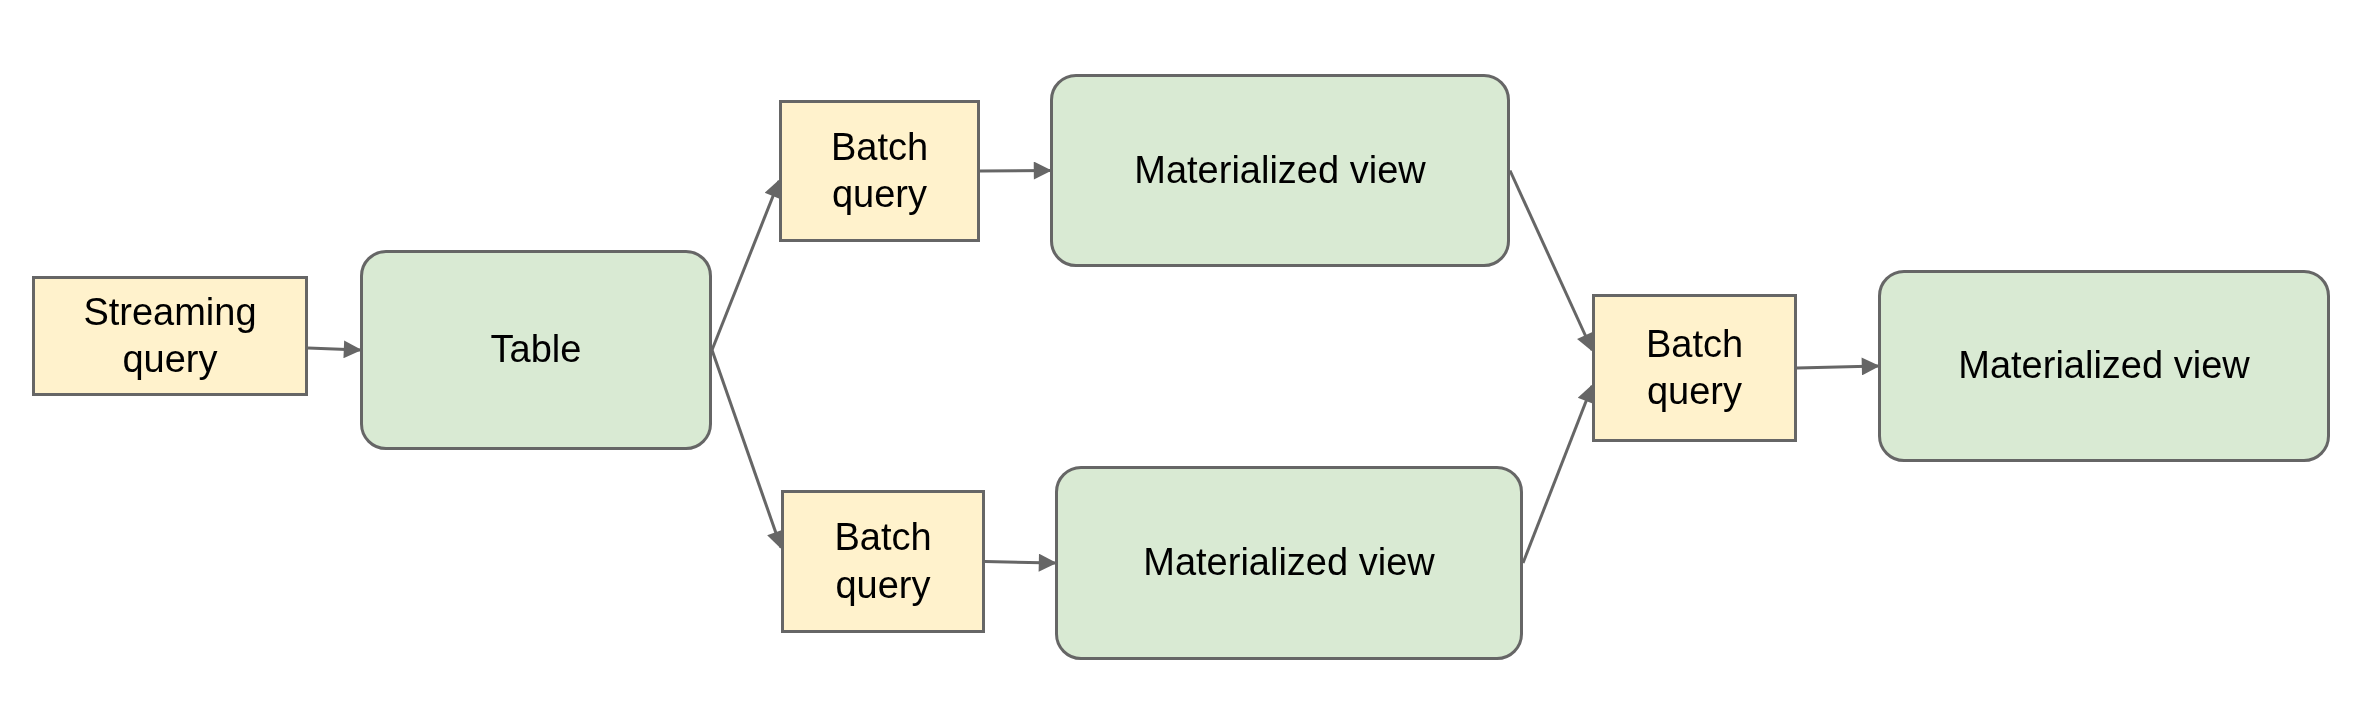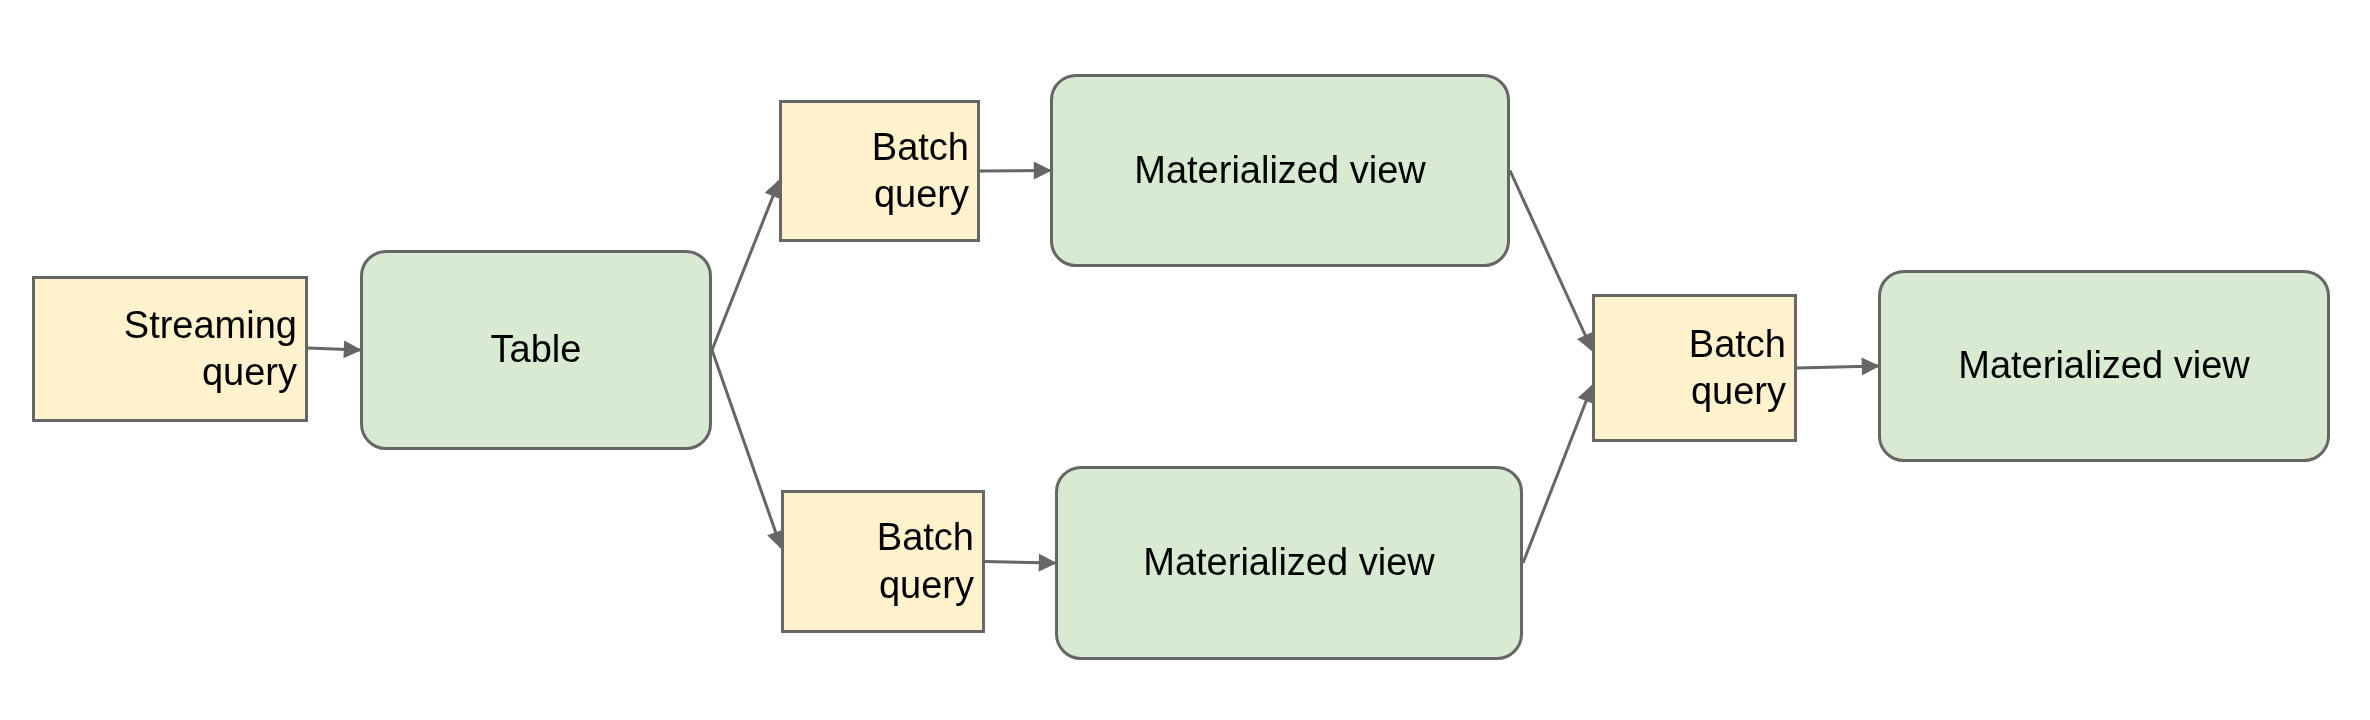--- a/index.html
+++ b/index.html
@@ -26,21 +26,20 @@
     align-items: center;
     justify-content: center;
     text-align: center;
     color: #000000;
     font-size: 38px;
     line-height: 1.25;
     padding: 4px 8px;
   }
   .node.query {
     border-radius: 0;
-    text-align: right;
   }
   .node.data {
     border-radius: 26px;
     text-align: right;
   }
 </style>
 </head>
 <body>
 
 <div id="canvas" style="width: 2370px; height: 720px; background: rgb(255, 255, 255);">
@@ -52,21 +51,21 @@
       </defs>
       <line x1="308" y1="348" x2="360" y2="350" stroke="#666666" stroke-width="3" marker-end="url(#arrowhead)"></line>
       <line x1="712" y1="350" x2="779" y2="181" stroke="#666666" stroke-width="3" marker-end="url(#arrowhead)"></line>
       <line x1="712" y1="350" x2="781" y2="547.5" stroke="#666666" stroke-width="3" marker-end="url(#arrowhead)"></line>
       <line x1="980" y1="171" x2="1050" y2="170.5" stroke="#666666" stroke-width="3" marker-end="url(#arrowhead)"></line>
       <line x1="985" y1="561.5" x2="1055" y2="563" stroke="#666666" stroke-width="3" marker-end="url(#arrowhead)"></line>
       <line x1="1510" y1="170.5" x2="1592" y2="350" stroke="#666666" stroke-width="3" marker-end="url(#arrowhead)"></line>
       <line x1="1523" y1="563" x2="1592" y2="386" stroke="#666666" stroke-width="3" marker-end="url(#arrowhead)"></line>
       <line x1="1797" y1="368" x2="1878" y2="366" stroke="#666666" stroke-width="3" marker-end="url(#arrowhead)"></line>
     </svg>
-    <div class="node query" style="left: 32px; top: 276px; width: 276px; height: 146px; background: rgb(255, 242, 204); border: 3px solid rgb(102, 102, 102);">
+    <div class="node query" style="left: 32px; top: 276px; width: 276px; height: 120px; background: rgb(255, 242, 204); border: 3px solid rgb(102, 102, 102);">
       <span style="color: rgb(0, 0, 0);">Streaming query</span>
     </div>
     <div class="node data" style="left: 360px; top: 250px; width: 352px; height: 200px; background: rgb(217, 234, 211); border: 3px solid rgb(102, 102, 102);">
       <span style="color: rgb(0, 0, 0);">Table</span>
     </div>
     <div class="node query" style="left: 779px; top: 100px; width: 201px; height: 142px; background: rgb(255, 242, 204); border: 3px solid rgb(102, 102, 102);">
       <span style="color: rgb(0, 0, 0);">Batch query</span>
     </div>
     <div class="node data" style="left: 1050px; top: 74px; width: 460px; height: 193px; background: rgb(217, 234, 211); border: 3px solid rgb(102, 102, 102);">
       <span style="color: rgb(0, 0, 0);">Materialized view</span>

